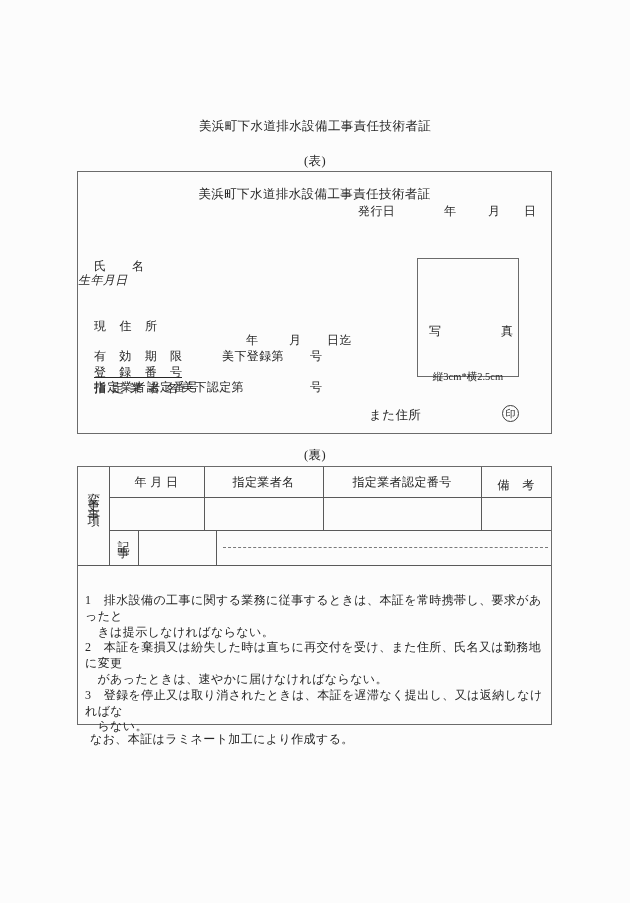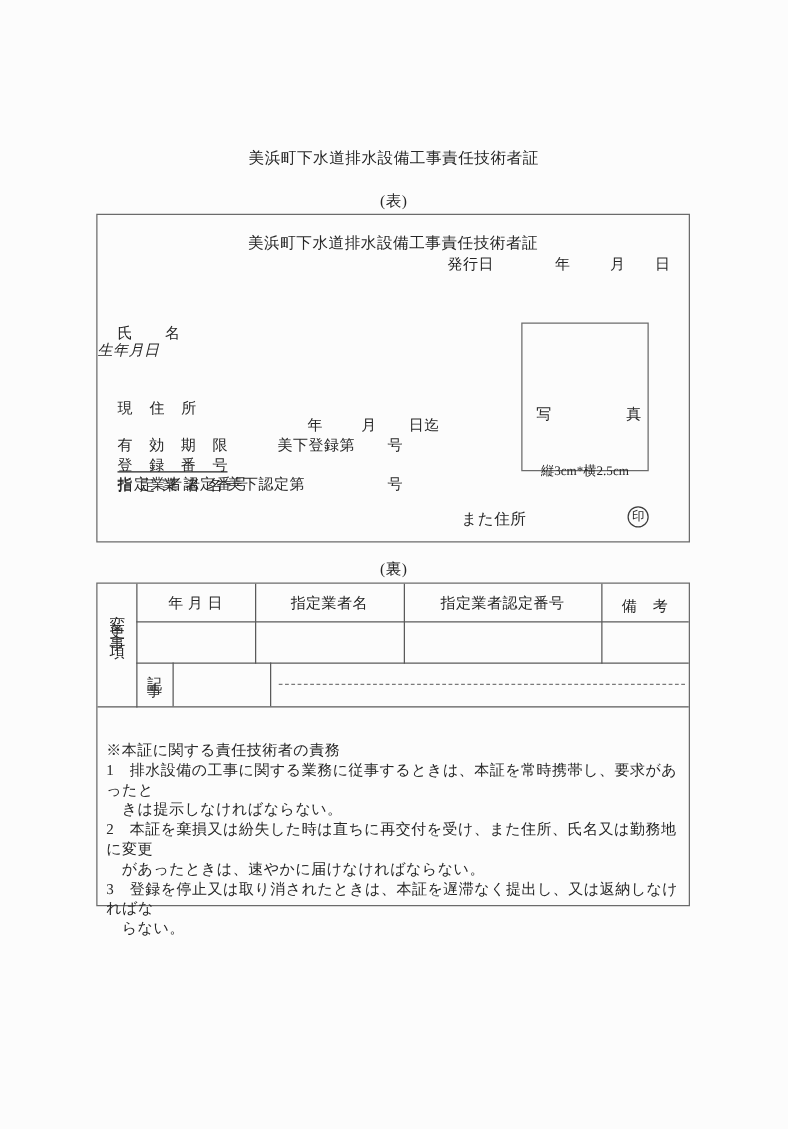--- a/index.html
+++ b/index.html
@@ -94,24 +94,24 @@
     <div class="cellhead" style="left:403px;top:10px;width:70px;">備　考</div>
 
     <div class="vwrap" style="left:0;top:15px;width:31px;">
       <span class="vtext t13">変更事項</span>
     </div>
     <div class="vwrap" style="left:31px;top:64px;width:29px;">
       <span class="vtext2">記事</span>
     </div>
 
     <div class="abs duties" style="left:7px;top:126px;width:462px;">
-      <div>※本証に関する責任技術者の責務</div>
       <div class="body">1　排水設備の工事に関する業務に従事するときは、本証を常時携帯し、要求があったと
 　きは提示しなければならない。
 2　本証を棄損又は紛失した時は直ちに再交付を受け、また住所、氏名又は勤務地に変更
 　があったときは、速やかに届けなければならない。
 3　登録を停止又は取り消されたときは、本証を遅滞なく提出し、又は返納しなければな
 　らない。</div>
     </div>
   </div>
 
+  <div class="abs" style="left:90px;top:731px;">なお、本証はラミネート加工により作成する。</div>
 
 </div>
 
 </body></html>

